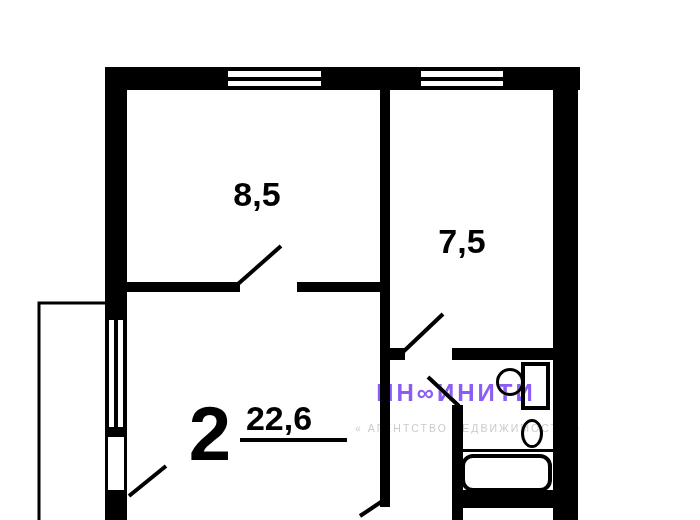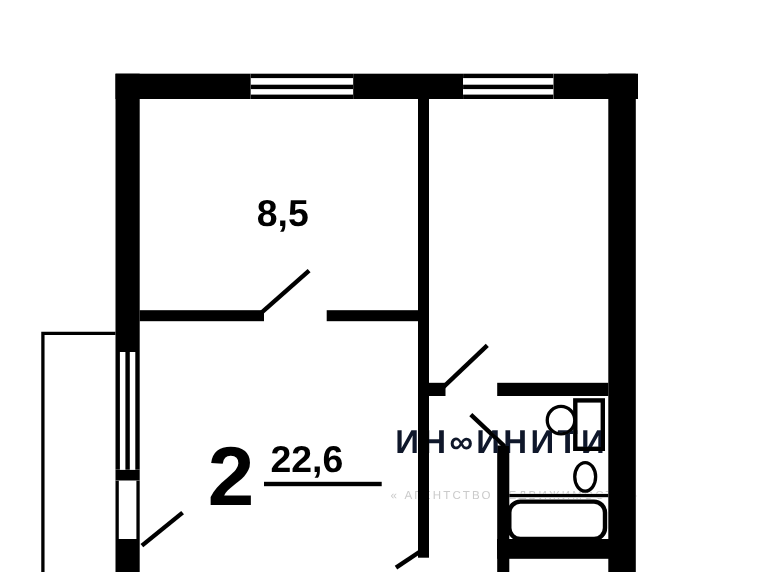--- a/index.html
+++ b/index.html
@@ -17,26 +17,26 @@
     color:#000;font-weight:bold;font-size:34px;white-space:nowrap;line-height:1;
   }
   .label.big{font-size:76px;}
   .fracline{position:absolute;background:#000;}
   svg.overlay{position:absolute;left:0;top:0;}
   #watermark{
     position:absolute;left:0;top:0;width:700px;height:520px;
     mix-blend-mode:darken;pointer-events:none;
   }
   .wm-brand{
-    position:absolute;left:456px;top:403px;transform:translate(-50%,-50%);
-    font-size:30px;font-weight:bold;letter-spacing:3px;color:#0f172a;white-space:nowrap;
+    position:absolute;left:456px;top:393px;transform:translate(-50%,-50%);
+    font-size:24px;font-weight:bold;letter-spacing:3px;color:#8b5cf6;white-space:nowrap;
   }
   .wm-sub{
     position:absolute;left:468px;top:428px;transform:translate(-50%,-50%);
-    font-size:10.5px;letter-spacing:2px;color:#cbcbcb;white-space:nowrap;margin-top:23px;
+    font-size:10.5px;letter-spacing:2px;color:#cbcbcb;white-space:nowrap;
   }
 </style>
 </head>
 <body>
 
 <div id="stage">
 
   <div class="wall" style="left:105px;top:67px;width:123px;height:23px"></div>
   <div class="wall" style="left:321px;top:67px;width:100px;height:23px"></div>
   <div class="wall" style="left:503px;top:67px;width:77px;height:23px"></div>
@@ -84,20 +84,21 @@
   <svg class="overlay" width="700" height="520" viewBox="0 0 700 520">
     <polyline points="39,520 39,303 105,303" fill="none" stroke="#000" stroke-width="3"></polyline>
     <line x1="238" y1="284" x2="281" y2="246" stroke="#000" stroke-width="4"></line>
     <line x1="403" y1="352" x2="443" y2="314" stroke="#000" stroke-width="4"></line>
     <line x1="428" y1="377" x2="459" y2="406" stroke="#000" stroke-width="4"></line>
     <line x1="129" y1="496" x2="166" y2="466" stroke="#000" stroke-width="4"></line>
     <line x1="360" y1="516" x2="384" y2="500" stroke="#000" stroke-width="4"></line>
   </svg>
 
   <div class="label" style="left:257px;top:194px">8,5</div>
+  <div class="label" style="left:462px;top:241px">7,5</div>
 
   <div class="label big" style="left:210px;top:434px">2</div>
   <div class="label" style="left:279px;top:418px">22,6</div>
   <div class="fracline" style="left:240px;top:438px;width:107px;height:4px"></div>
 
   <div id="watermark">
     <div class="wm-brand">ИН∞ИНИТИ</div>
     <div class="wm-sub">« АГЕНТСТВО НЕДВИЖИМОСТИ »</div>
   </div>
 

